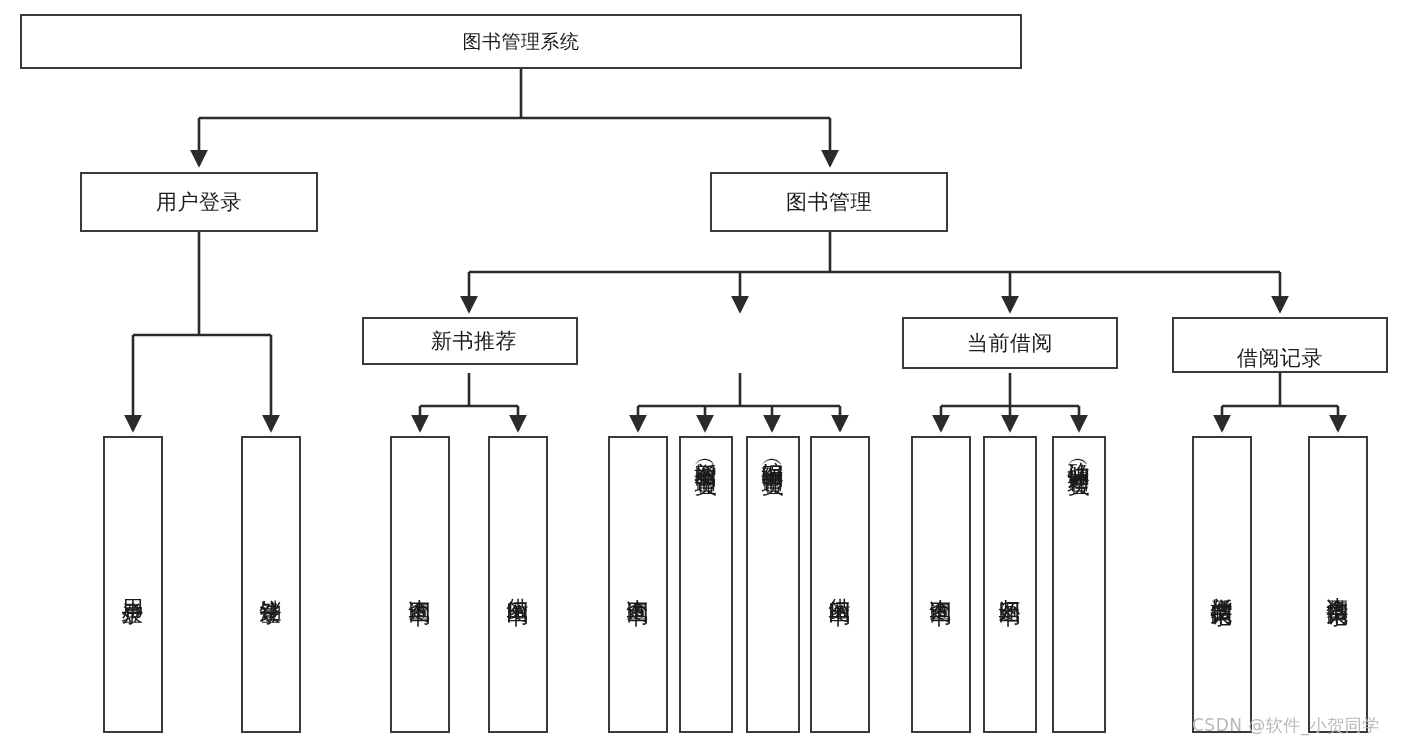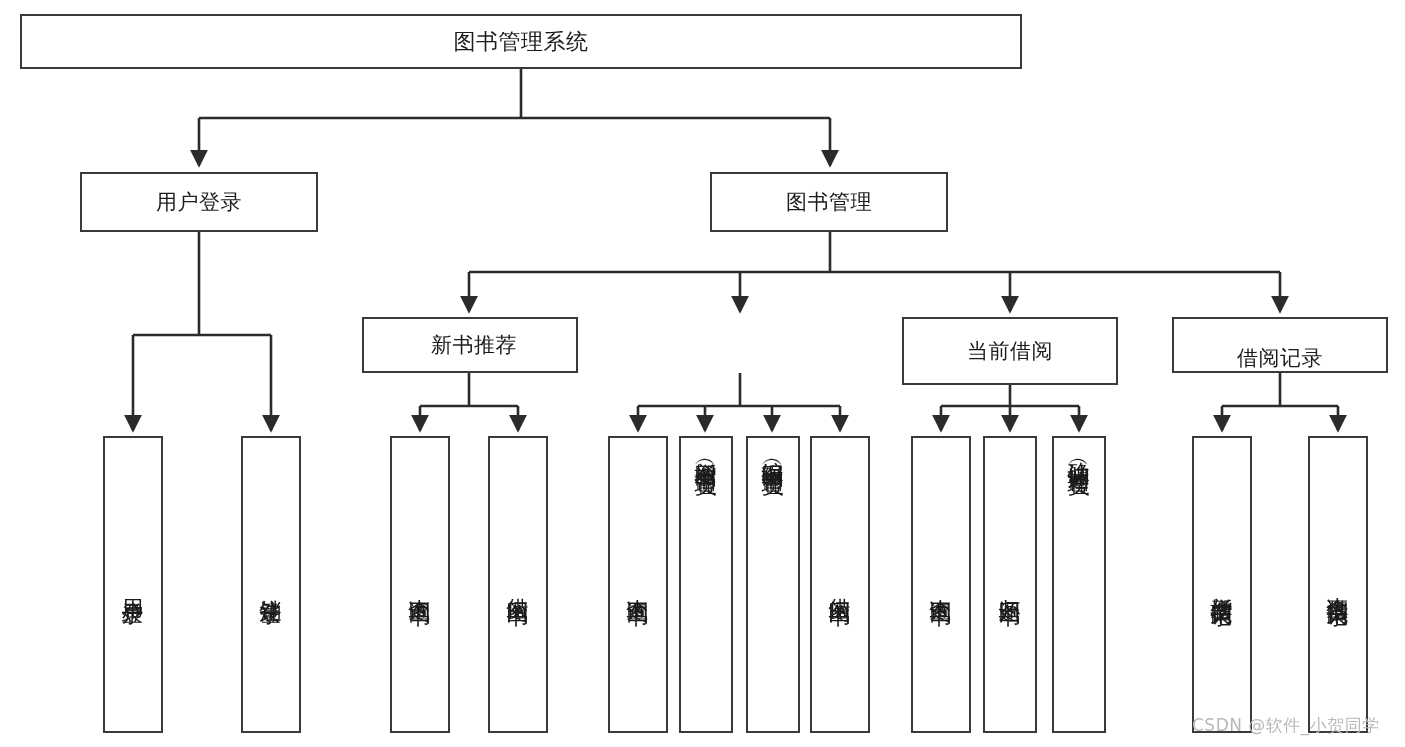--- a/index.html
+++ b/index.html
@@ -42,21 +42,21 @@
     text-align: center;
     line-height: 1.18;
     white-space: nowrap;
   }
   
   .node.horiz .node-label {
     font-size: 21px;
     letter-spacing: 0.5px;
   }
   .node.root .node-label {
-    font-size: 22px;
+    font-size: 19px;
   }
   
   .node.vert {
     align-items: flex-start;
     justify-content: center;
     padding-top: 0;
   }
   .node.vert .node-label {
     writing-mode: vertical-rl;
     text-orientation: upright;
@@ -146,24 +146,24 @@
     <span class="node-label">图书管理系统</span>
   </div>
 
   <div class="node horiz" style="left:80px; top:172px; width:238px; height:60px;">
     <span class="node-label">用户登录</span>
   </div>
   <div class="node horiz" style="left:710px; top:172px; width:238px; height:60px;align-items:center;">
     <span class="node-label">图书管理</span>
   </div>
 
-  <div class="node horiz" style="left:362px; top:317px; width:216px; height:56px;padding-left:8px;">
+  <div class="node horiz" style="left:362px; top:317px; width:216px; height:48px;padding-left:8px;">
     <span class="node-label">新书推荐</span>
   </div>
-  <div class="node horiz" style="left:902px; top:317px; width:216px; height:68px;">
+  <div class="node horiz" style="left:902px; top:317px; width:216px; height:52px;">
     <span class="node-label">当前借阅</span>
   </div>
   <div class="node horiz" style="left:1172px; top:317px; width:216px; height:56px;align-items:flex-end;">
     <span class="node-label">借阅记录</span>
   </div>
 
   <div class="node vert" style="left:103px; top:436px; width:60px; height:297px;">
     <span class="vert-wrap">
       <span class="node-label">用户登录</span>
     </span>

